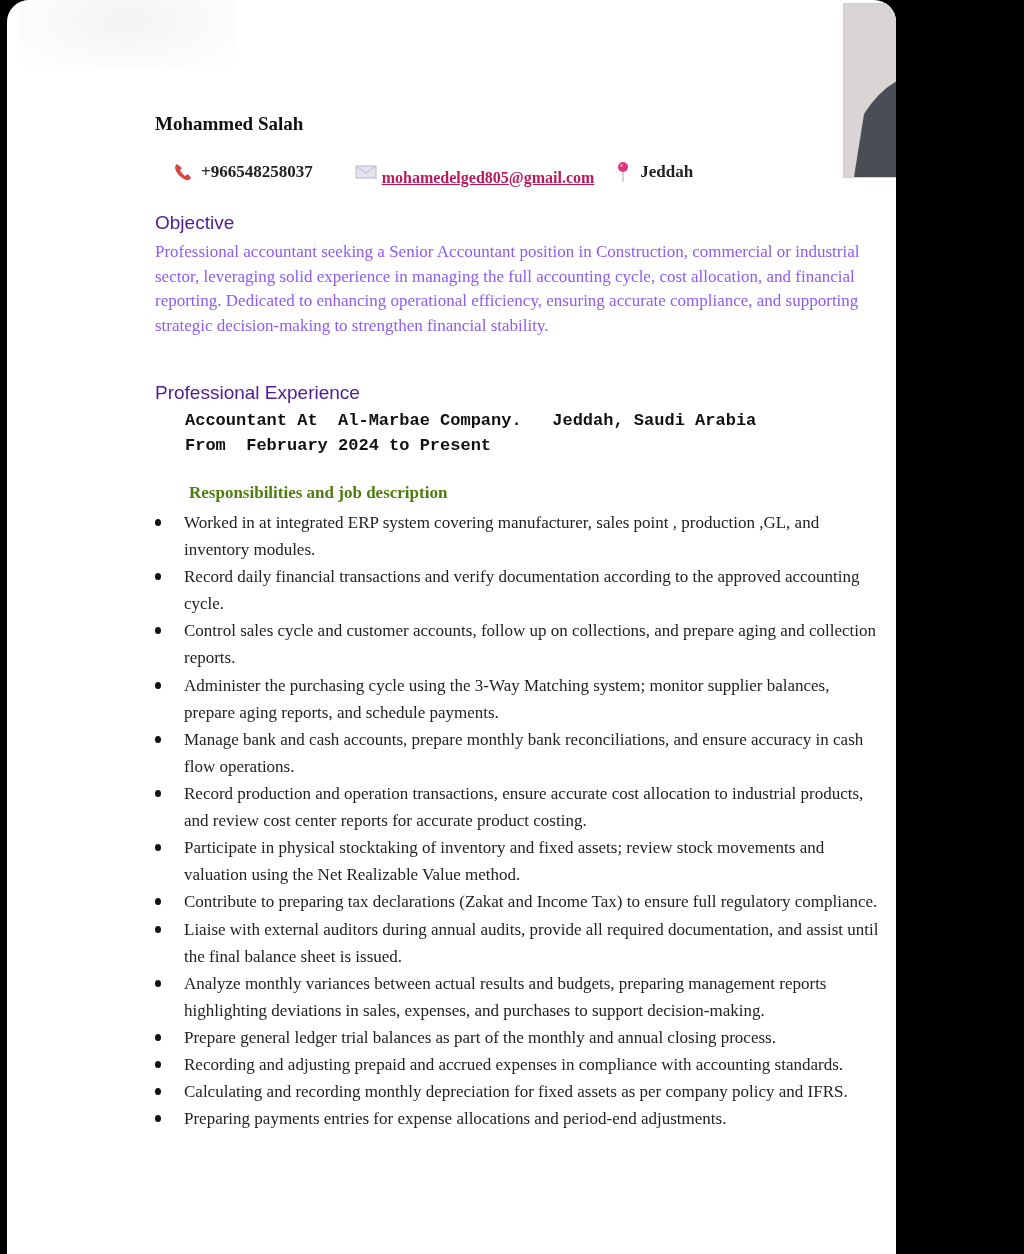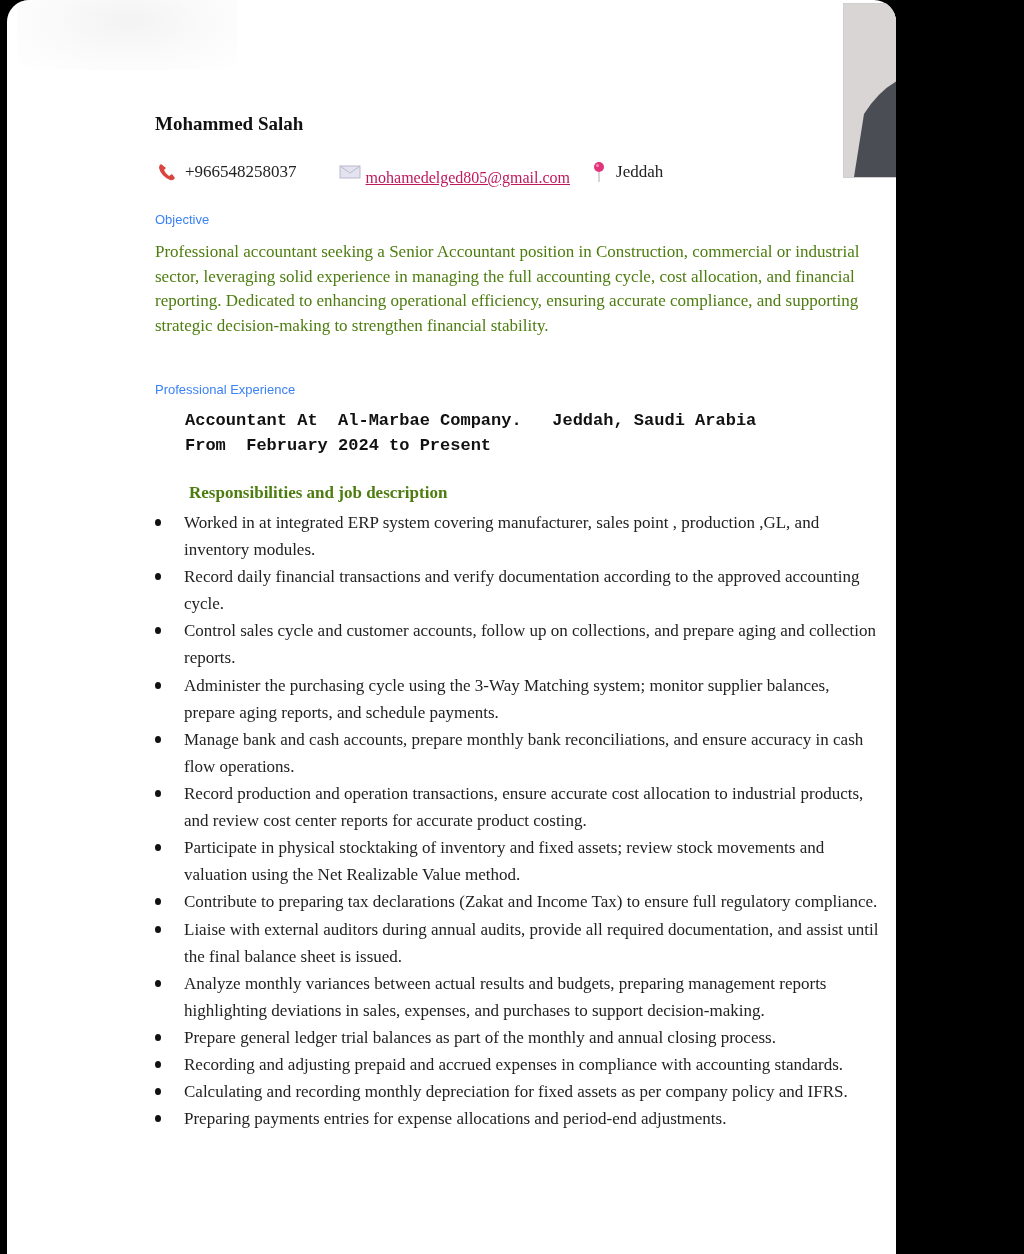--- a/index.html
+++ b/index.html
@@ -2,28 +2,28 @@
 <html><head>
 <meta charset="utf-8">
 <style>
   html, body { margin:0; padding:0; }
   body { width:1024px; height:1254px; background:#000; position:relative; overflow:hidden; font-family:"Liberation Serif", serif; }
   .page { position:absolute; left:7px; top:0; width:889px; height:1254px; background:#fff; border-top-left-radius:22px; border-top-right-radius:22px; overflow:hidden; }
   .glow { position:absolute; left:10px; top:0; width:220px; height:70px; background:radial-gradient(ellipse at 50% 30%, #f3f3f3 0%, #fafafa 50%, rgba(255,255,255,0) 100%); }
   .photo { position:absolute; left:836px; top:3px; width:167px; height:173px; background:#d9d6d5; overflow:hidden; border:1px solid #cfcfcf; }
   .photo svg { display:block; }
   .name { position:absolute; left:148px; top:113px; font-size:19px; font-weight:bold; color:#111; }
-  .contact { position:absolute; left:150px; top:160px; height:24px; display:flex; font-size:17px; color:#222; }
+  .contact { position:absolute; left:166px; top:160px; height:24px; display:flex; font-size:17px; color:#222;font-weight:bold; }
   .contact .item { display:flex; align-items:center; }
   .phone-icon { width:20px; height:20px; margin-right:8px; }
   .mail-icon { width:22px; height:16px; margin-left:42px; margin-right:5px; }
   .pin-icon { width:14px; height:22px; margin-left:22px; margin-right:10px; }
   .email { color:#be185d; text-decoration:underline; font-size:16px;margin-top:11px; }
-  .heading { position:absolute; left:148px; font-family:"Liberation Sans", sans-serif; font-size:13px; color:#3b82f6; font-weight:normal; }
-  .objective { position:absolute; left:148px; top:240px; width:720px; font-size:17px; line-height:24.6px; color:#4d7c0f; }
+  .heading { position:absolute; left:148px; font-family:"Liberation Sans", sans-serif; font-size:19px; color:#4c1d95; font-weight:normal; }
+  .objective { position:absolute; left:148px; top:240px; width:720px; font-size:17px; line-height:24.6px; color:#8b5cf6; }
   .job { position:absolute; left:178px; top:409px; font-size:17px; font-weight:bold; color:#111; line-height:24.6px;font-family:Liberation Mono, monospace; }
   .resp-title { position:absolute; left:182px; top:483px; font-size:17px; font-weight:bold; color:#4d7c0f; }
   ul.bullets { position:absolute; left:148px; top:509px; width:725px; margin:0; padding:0; list-style:none; font-size:17px; line-height:27px; color:#222; }
   ul.bullets li { position:relative; padding-left:29px; margin:0 0 0.2px 0; }
   ul.bullets li .dot { position:absolute; left:0; top:10px; width:6px; height:7px; border-radius:50%; background:#111; }
 </style>
 </head>
 <body>
 
 <div class="page">

